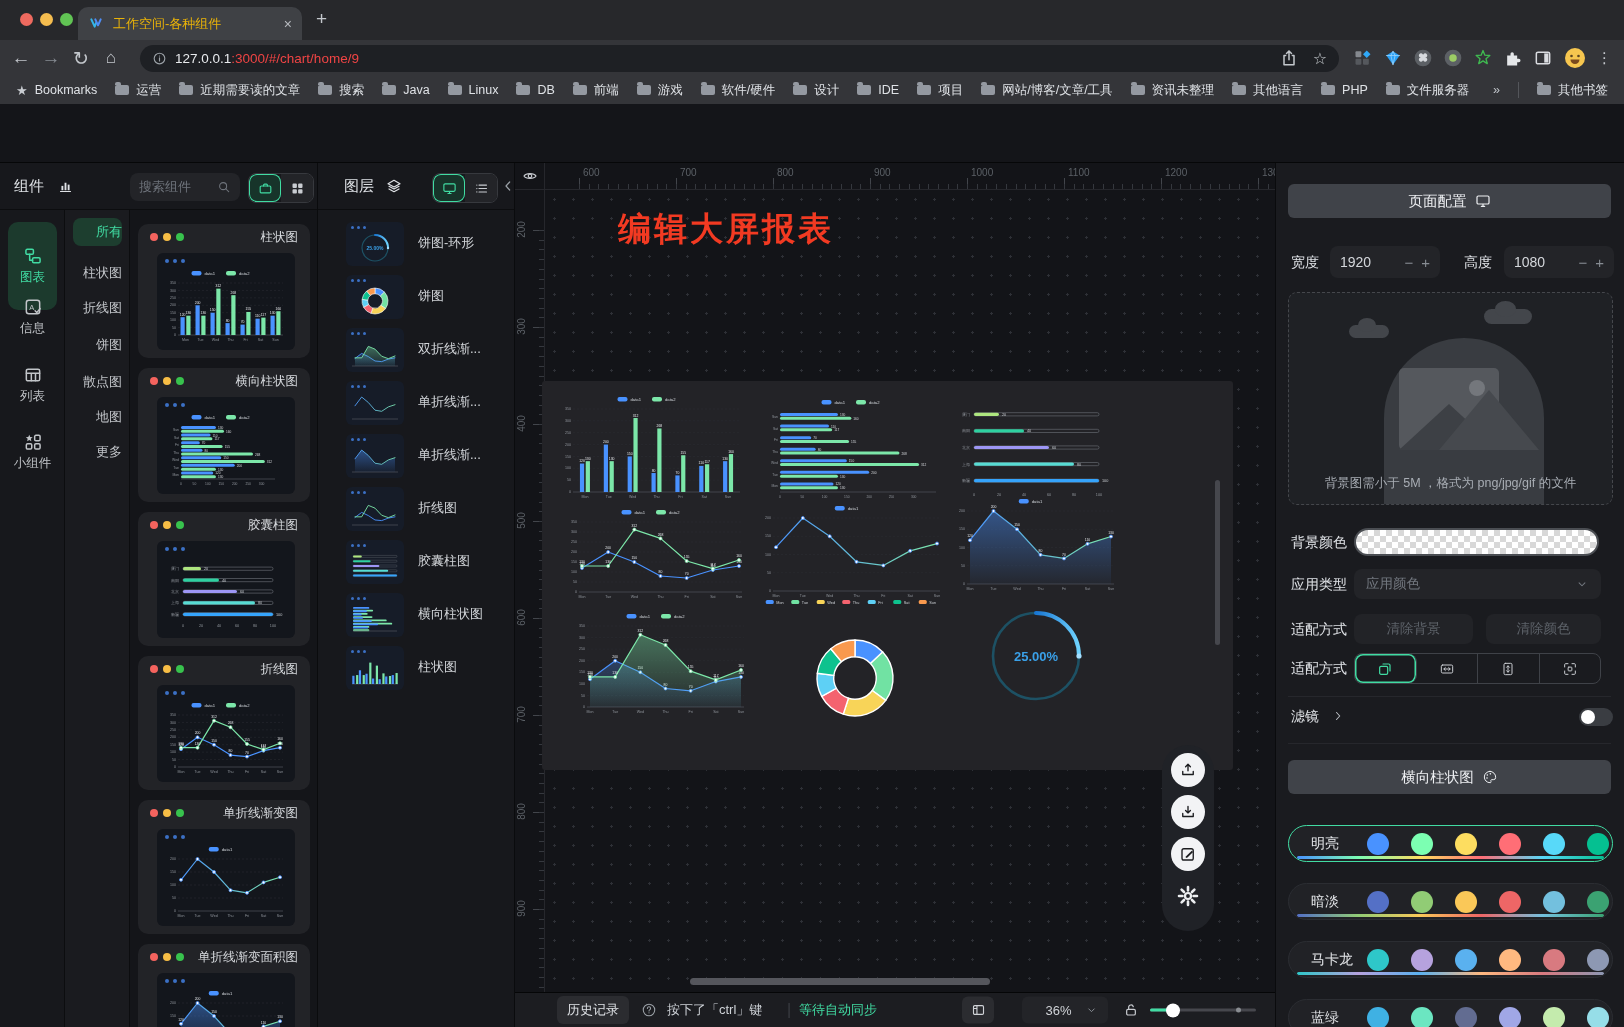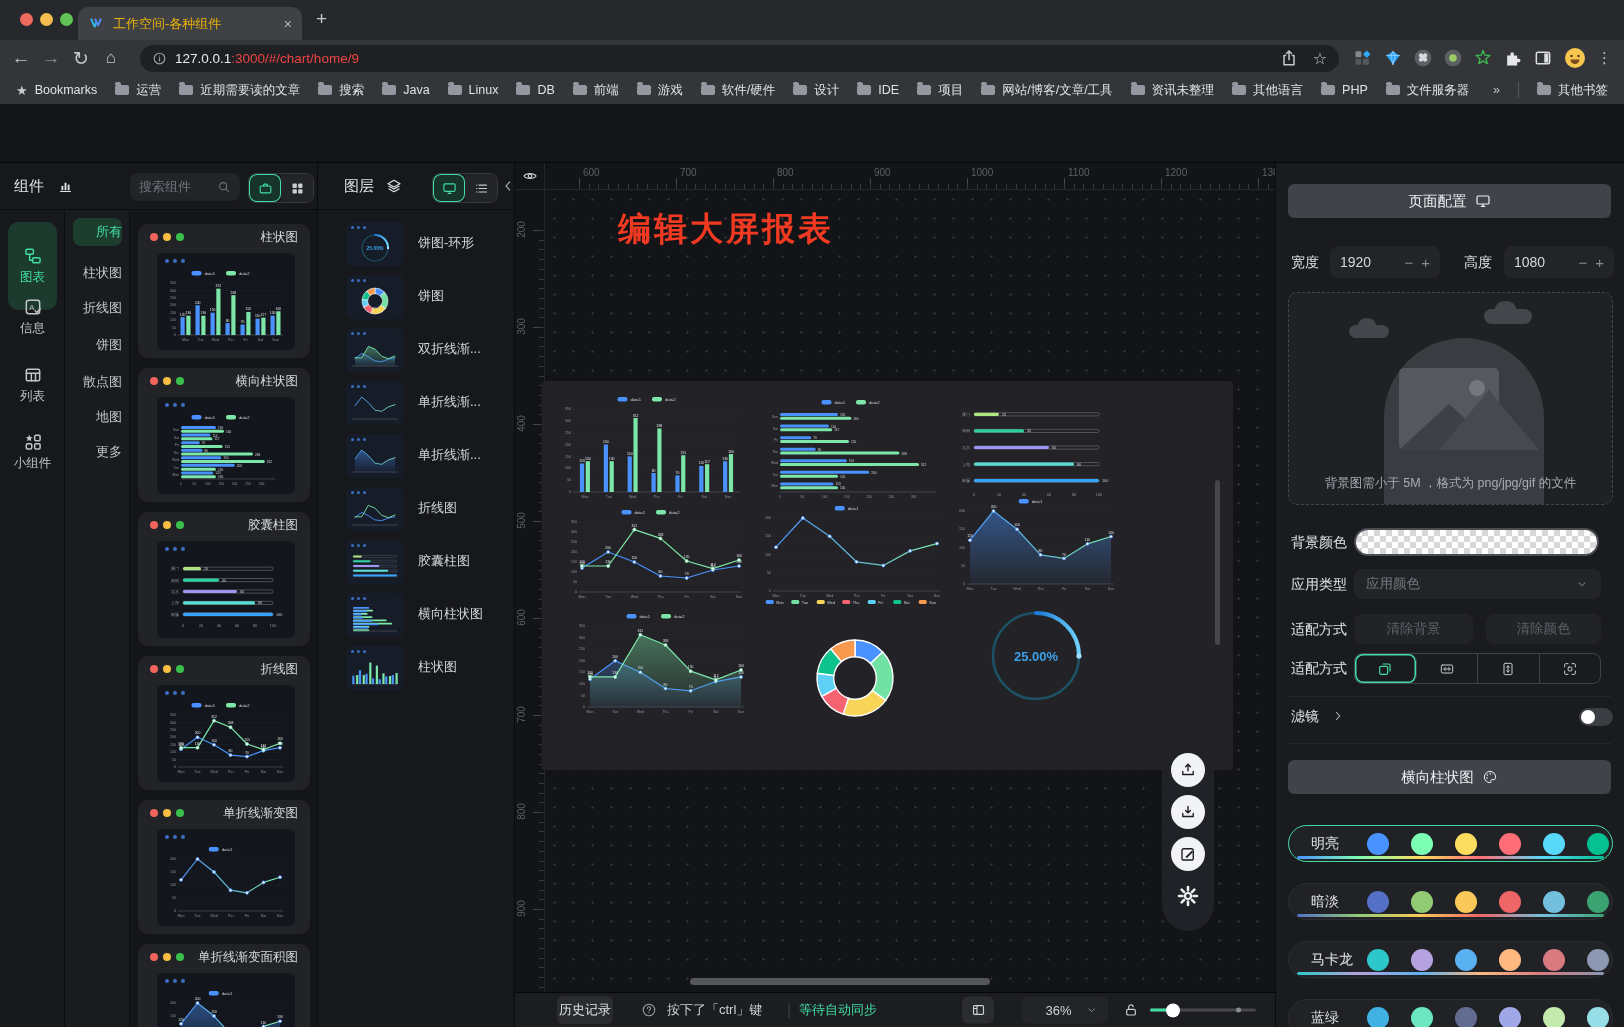--- a/index.html
+++ b/index.html
@@ -1497,21 +1497,21 @@
               <svg viewBox="0 0 24 24" width="100%" height="100%" fill="none" stroke="currentColor" stroke-width="1.8" stroke-linecap="round" stroke-linejoin="round">
                 <circle cx="12" cy="12" r="3" fill="none" stroke="currentColor" stroke-width="2.2"></circle>
                 <path d="M12 3 V6.5 M12 17.5 V21 M3 12 H6.5 M17.5 12 H21 M5.6 5.6 L8 8 M16 16 L18.4 18.4 M18.4 5.6 L16 8 M8 16 L5.6 18.4" stroke-width="2.6"></path>
               </svg>
             </span>
           </div>
       </div>
       <div class="hscroll"></div>
       <div class="vscroll"></div>
       <div class="bottombar">
-        <div class="bb" style="left:42px;background:#2b2c30;border-radius:6px;padding:5px 2px;font-size:13px;color:#dfe2e6">历史记录</div>
+        <div class="bb" style="left:42px;background:#2b2c30;border-radius:6px;padding:5px 10px;font-size:13px;color:#dfe2e6">历史记录</div>
         <span class="bb icon" style="left:126px;width:16px;height:16px;color:#9aa0a6">
             <svg viewBox="0 0 24 24" width="100%" height="100%" fill="none" stroke="currentColor" stroke-width="1.8" stroke-linecap="round" stroke-linejoin="round">
               <circle cx="12" cy="12" r="8.6" stroke-width="1.6"></circle>
               <path d="M9.6 9.6 a2.4 2.4 0 1 1 3.4 2.2 c-.8.4-1 .9-1 1.7" stroke-width="1.6"></path>
               <circle cx="12" cy="16.3" r=".9" fill="currentColor" stroke="none"></circle>
             </svg>
           </span>
         <span class="bb" style="left:152px;font-size:13px;color:#cfd3d8">按下了「ctrl」键</span>
         <span class="bb" style="left:272px;color:#3a3d42">|</span>
         <span class="bb" style="left:284px;font-size:13px;color:#41dca3">等待自动同步</span>

